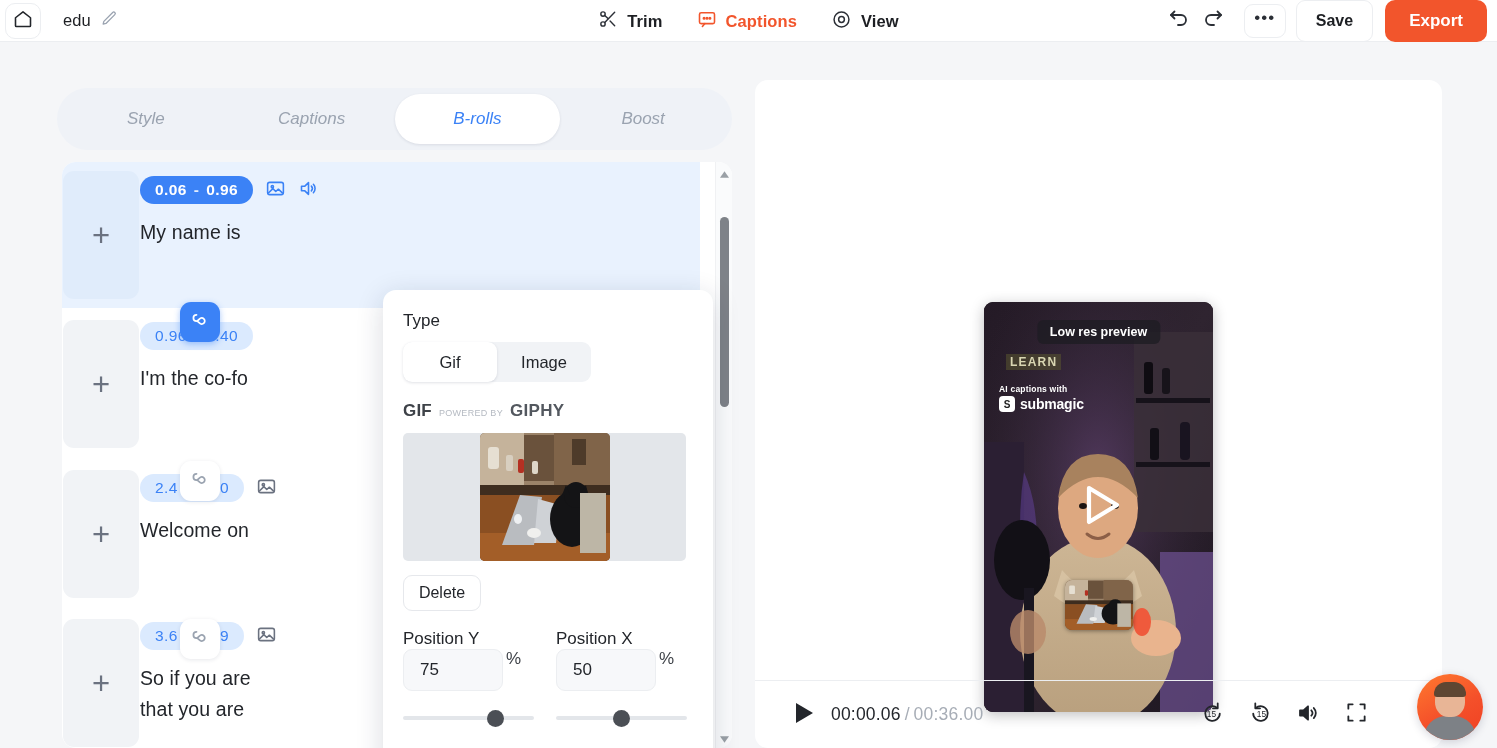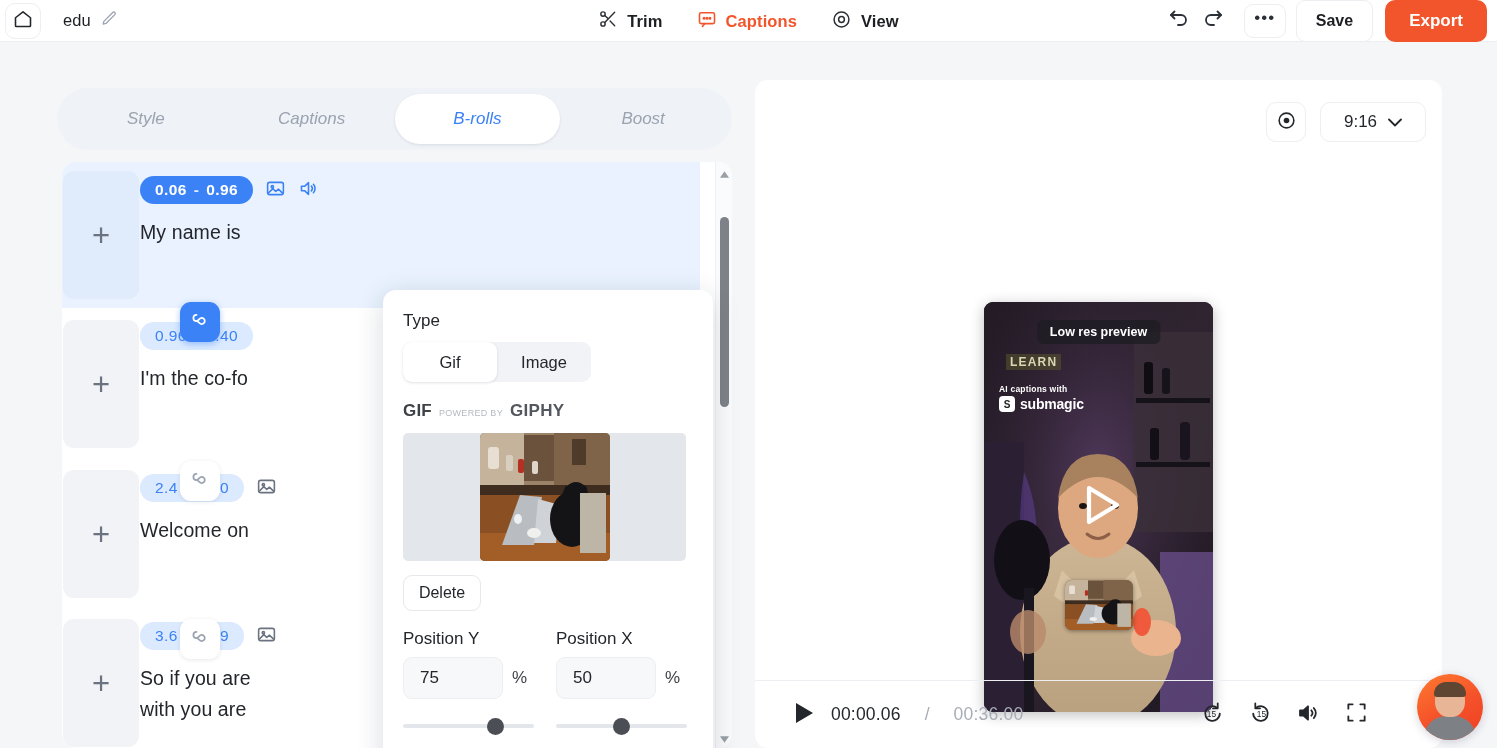--- a/index.html
+++ b/index.html
@@ -207,21 +207,21 @@
   }
   .gifimg { width: 130px; height: 128px; border-radius: 5px; overflow: hidden; position: relative; }
   .delbtn {
     width: 78px; height: 36px; background: #fff;
     border: 1px solid #e6e8ec; border-radius: 9px;
     display: flex; align-items: center; justify-content: center;
     font-size: 16px; color: #23262b; cursor: pointer; margin-bottom: 18px;
   }
   .posrow { display: flex; gap: 22px; margin-bottom: 2px; }
   .poscol { width: 131px; }
-  .numrow { display: flex; align-items: center; gap: 9px; margin: 8px 0 0 0; }
+  .numrow { display: flex; gap: 3px; margin: 0 0 0 0; }
   .numinput {
     width: 100px; height: 42px; background: #f7f8fa;
     border: 1px solid #eceef1; border-radius: 9px;
     display: flex; align-items: center; padding-left: 16px;
     font-size: 17px; color: #23262b; cursor: text;
   }
   .pct { font-size: 17px; color: #3e4248; }
   .sliderwrap { width: 131px; height: 22px; position: relative; margin-top: 16px; }
   .strack {
     position: absolute; left: 0; top: 9px; width: 131px; height: 4px;
@@ -306,21 +306,21 @@
   }
   .pvbottom {
     position: absolute; left: 0; right: 0; bottom: 0; height: 68px;
     border-top: 1px solid #eceef1;
     display: flex; align-items: center;
   }
   .playsmall {
     margin-left: 36px; width: 26px; height: 26px;
     display: flex; align-items: center; justify-content: center; cursor: pointer;
   }
-  .times { margin-left: 14px; display: flex; align-items: baseline; gap: 24px; }
+  .times { margin-left: 14px; display: flex; align-items: baseline; gap: 4px; }
   .tcur { font-size: 17.5px; color: #23262b; letter-spacing: .2px; }
   .tsep { font-size: 17.5px; color: #a7adb6; }
   .ttot { font-size: 17.5px; color: #a7adb6; letter-spacing: .2px; }
   .pvctrl { margin-left: auto; display: flex; align-items: center; gap: 20px; padding-right: 72px; }
   .pvbtn { width: 28px; height: 28px; display: flex; align-items: center; justify-content: center; cursor: pointer; }
 
   .avatar {
     position: absolute; right: 14px; bottom: 8px;
     width: 66px; height: 66px; border-radius: 50%;
     overflow: hidden; cursor: pointer;
@@ -529,21 +529,21 @@
               </div>
               <span>
                 <svg width="21" height="21" viewBox="0 0 24 24" fill="none" stroke="#6b7280" stroke-width="1.8" stroke-linejoin="round">
                   <rect x="3" y="5" width="18" height="14" rx="2.4"></rect>
                   <circle cx="8.4" cy="10" r="1.3"></circle>
                   <path d="M3.6 17.5 9 12.2l3.3 3.2 3-2.6 5.1 4.7"></path>
                 </svg>
               </span>
             </div>
             <div class="rowtext" style="white-space:pre-line;">So if you are
-with you are</div>
+that you are</div>
           </div>
         </div>
       </div>
 
       <div class="linkbtn on" style="top:140px;">
         <span>
           <svg width="22" height="22" viewBox="0 0 24 24" fill="none" stroke="currentColor" stroke-width="1.9" stroke-linecap="round">
             <path d="M8.2 8.6a3.4 3.4 0 1 0 0 6.8c2.4 0 3.2-3.4 5.6-3.4a3.4 3.4 0 1 1 0 6.8c-2.4 0-3.2-3.4-5.6-3.4" transform="translate(0,-2.3)"></path>
           </svg>
         </span>
@@ -648,38 +648,20 @@
             <div class="strack"></div>
             <div class="sknob" style="left:57px;"></div>
           </div>
         </div>
       </div>
 
     </div>
   </div>
 
   <div class="preview">
-    <div class="pvtop">
-      <div class="eyebtn">
-        <span>
-          <svg width="21" height="21" viewBox="0 0 24 24" fill="none" stroke="#23262b" stroke-width="1.8">
-            <circle cx="12" cy="12" r="8.4"></circle>
-              <circle cx="12" cy="12" r="3.2" fill="#23262b" stroke="none"></circle>
-          </svg>
-        </span>
-      </div>
-      <div class="ratio">
-        <span>9:16</span>
-        <span>
-          <svg width="14" height="9" viewBox="0 0 14 9" fill="none" stroke="#23262b" stroke-width="1.8" stroke-linecap="round" stroke-linejoin="round">
-            <polyline points="1,1.5 7,7.5 13,1.5"></polyline>
-          </svg>
-        </span>
-      </div>
-    </div>
 
     <div class="stage">
       <div class="video">
         <svg class="vbg" width="229" height="410" viewBox="0 0 229 410">
           <defs>
             <linearGradient id="bgwall" x1="0" y1="0" x2="1" y2="1">
               <stop offset="0" stop-color="#241a26"></stop>
               <stop offset="0.5" stop-color="#2f2430"></stop>
               <stop offset="1" stop-color="#1d1620"></stop>
             </linearGradient>

